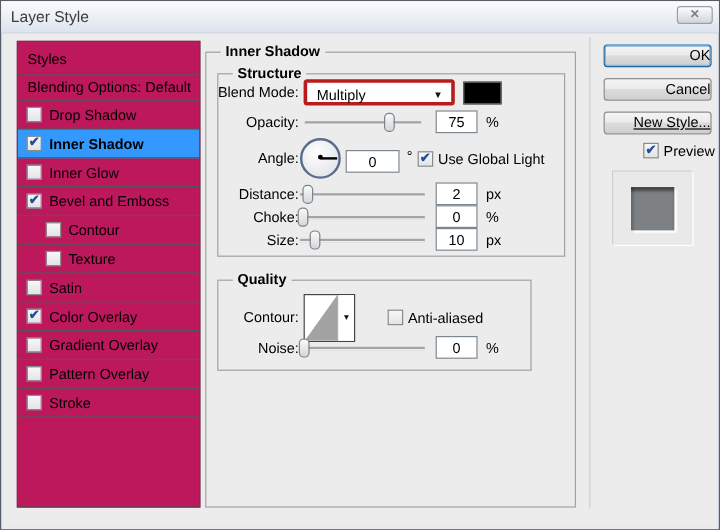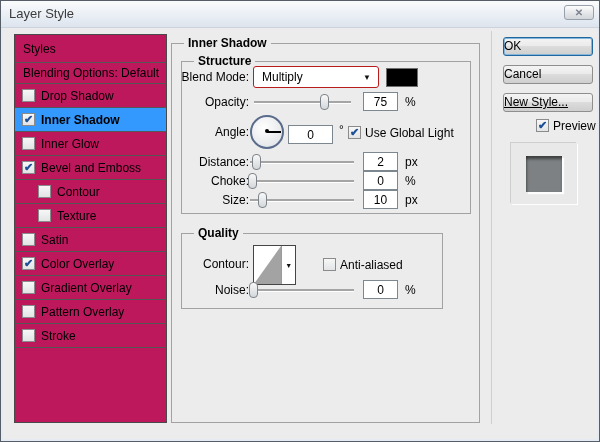--- a/index.html
+++ b/index.html
@@ -18,37 +18,37 @@
   .sb-item.indent{padding-left:23px;}
   .sb-item.selected{background:#3399ff;}
   .sb-item.selected .sb-label{font-weight:bold;}
   .sb-label{margin-left:6px;white-space:nowrap;}
   .checkbox{position:relative;width:13px;height:13px;border:1px solid #8b8b8b;background:linear-gradient(#f7f7f7,#e2e4e6);box-sizing:border-box;flex:0 0 auto;font-size:11px;line-height:10px;color:#1f4f94;font-weight:bold;text-align:center;}
   
   .groupbox{position:absolute;border:1px solid #a2a2a2;box-sizing:border-box;}
   .gb-label{position:absolute;top:-8px;left:12px;background:#ececec;padding:0 4px;font-weight:bold;white-space:nowrap;}
   .flabel{position:absolute;width:90px;text-align:right;white-space:nowrap;}
   
-  .dropdown{position:absolute;background:#fff;border:1px solid #b91c1c;border-radius:3px;box-sizing:border-box;}
+  .dropdown{position:absolute;background:#fff;border:3px solid #b91c1c;border-radius:3px;box-sizing:border-box;}
   .dropdown .dd-text{position:absolute;left:8px;top:3px;}
   .dropdown .dd-arrow{position:absolute;right:7px;top:6px;font-size:8px;color:#111;}
   .swatch{position:absolute;width:32px;height:19px;border:1px solid #6e6e6e;box-sizing:border-box;}
   .valbox{position:absolute;width:35px;height:19px;border:1px solid #7d8790;background:#fff;text-align:center;font-family:"Liberation Sans",sans-serif;font-size:12px;padding:0;box-sizing:border-box;}
   .unit{position:absolute;white-space:nowrap;}
   .slider{position:absolute;height:17px;}
   .slider .track{position:absolute;left:0;right:0;top:7px;height:2px;background:#a5a5a5;border-bottom:1px solid #fff;}
   .slider .thumb{position:absolute;top:0;width:9px;height:16px;border-radius:4px;background:linear-gradient(#f9f9f9,#d4d7da);border:1px solid #7c8389;box-sizing:border-box;}
   .dial{position:absolute;width:34px;height:34px;border-radius:50%;border:2px solid #5a6b8c;background:radial-gradient(circle at 40% 35%,#ffffff,#dcdee2);box-sizing:border-box;}
   .dial .pointer{position:absolute;left:15px;top:14px;width:14px;height:2px;background:#000;transform-origin:1px 1px;}
   .dial .dot{position:absolute;left:13px;top:12px;width:4px;height:4px;background:#000;border-radius:50%;}
   .contour-picker{position:absolute;left:252px;top:244px;width:43px;height:40px;border:1px solid #454545;background:#fff;display:flex;box-sizing:border-box;}
   .contour-thumb{width:28px;height:100%;border-right:1px solid #9a9a9a;}
   .contour-arrow{width:13px;display:flex;align-items:center;justify-content:center;font-size:7px;color:#111;background:#fff;}
   
-  .btn{position:absolute;left:500px;width:90px;height:19px;border:1px solid #8e8e8e;border-radius:3px;background:linear-gradient(#f4f4f4,#ebebeb 45%,#dcdcdc 50%,#cfcfcf);text-align:left;line-height:17px;box-sizing:border-box;}
+  .btn{position:absolute;left:500px;width:90px;height:19px;border:1px solid #8e8e8e;border-radius:3px;background:linear-gradient(#f4f4f4,#ebebeb 45%,#dcdcdc 50%,#cfcfcf);text-align:right;line-height:17px;box-sizing:border-box;}
   .btn.focused{border:1px solid #20679f;box-shadow:inset 0 0 0 1px #85b7dd;}
   .preview-box{position:absolute;left:510px;top:142px;width:66px;height:61px;background:#e9e9e9;box-shadow:-1px -1px 0 #cfcfcf,1px 1px 0 #ffffff;}
   .preview-inner{position:absolute;left:15px;top:13px;width:36px;height:36px;box-shadow:inset 0 4px 3px -1px rgba(0,0,0,.5),inset 3px 0 3px -2px rgba(0,0,0,.3),2px 2px 1px rgba(255,255,255,.9);}
   .vdivider{position:absolute;left:490px;top:30px;width:1px;height:393px;background:#ccd0d4;}
   .static-label{position:absolute;white-space:nowrap;}
 </style>
 </head>
 <body>
 
 <div class="window">

